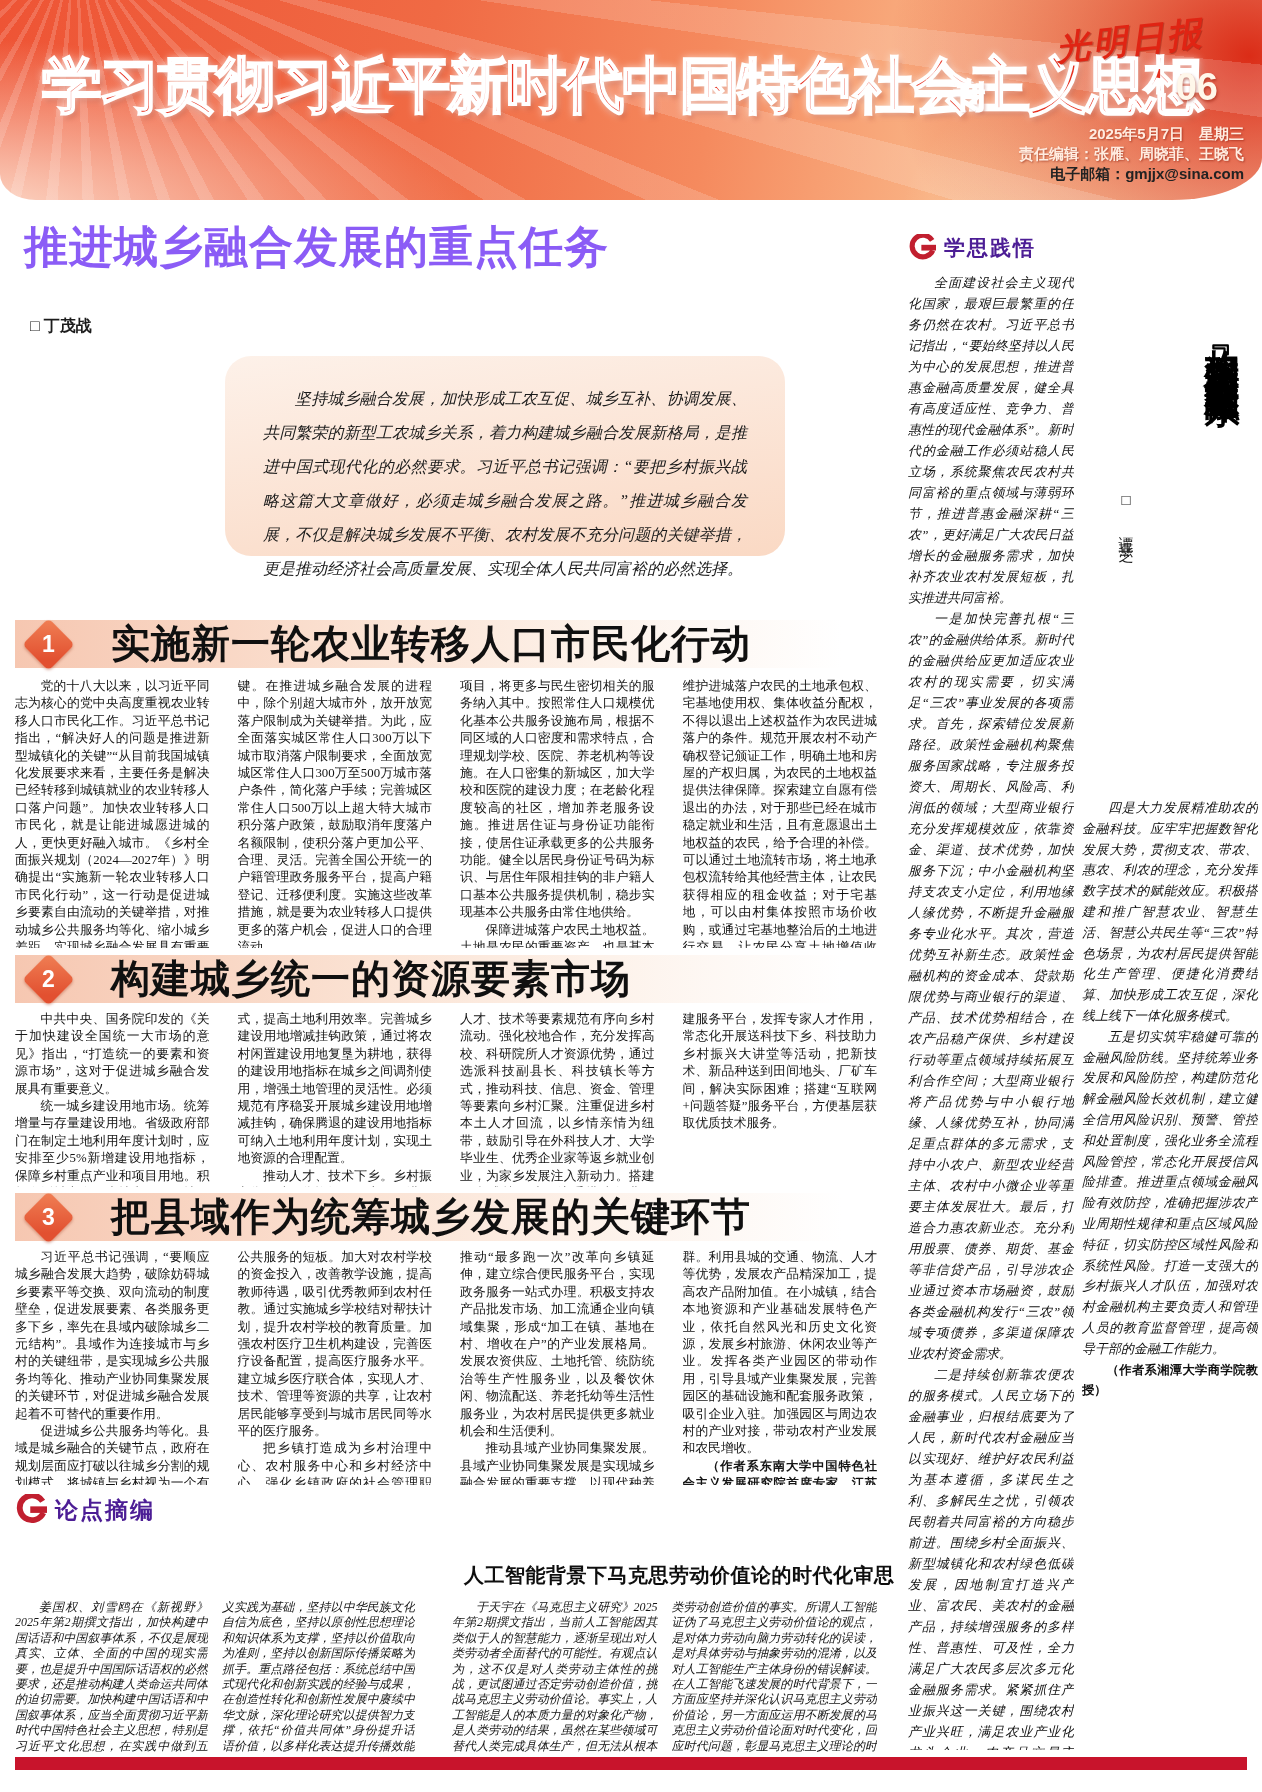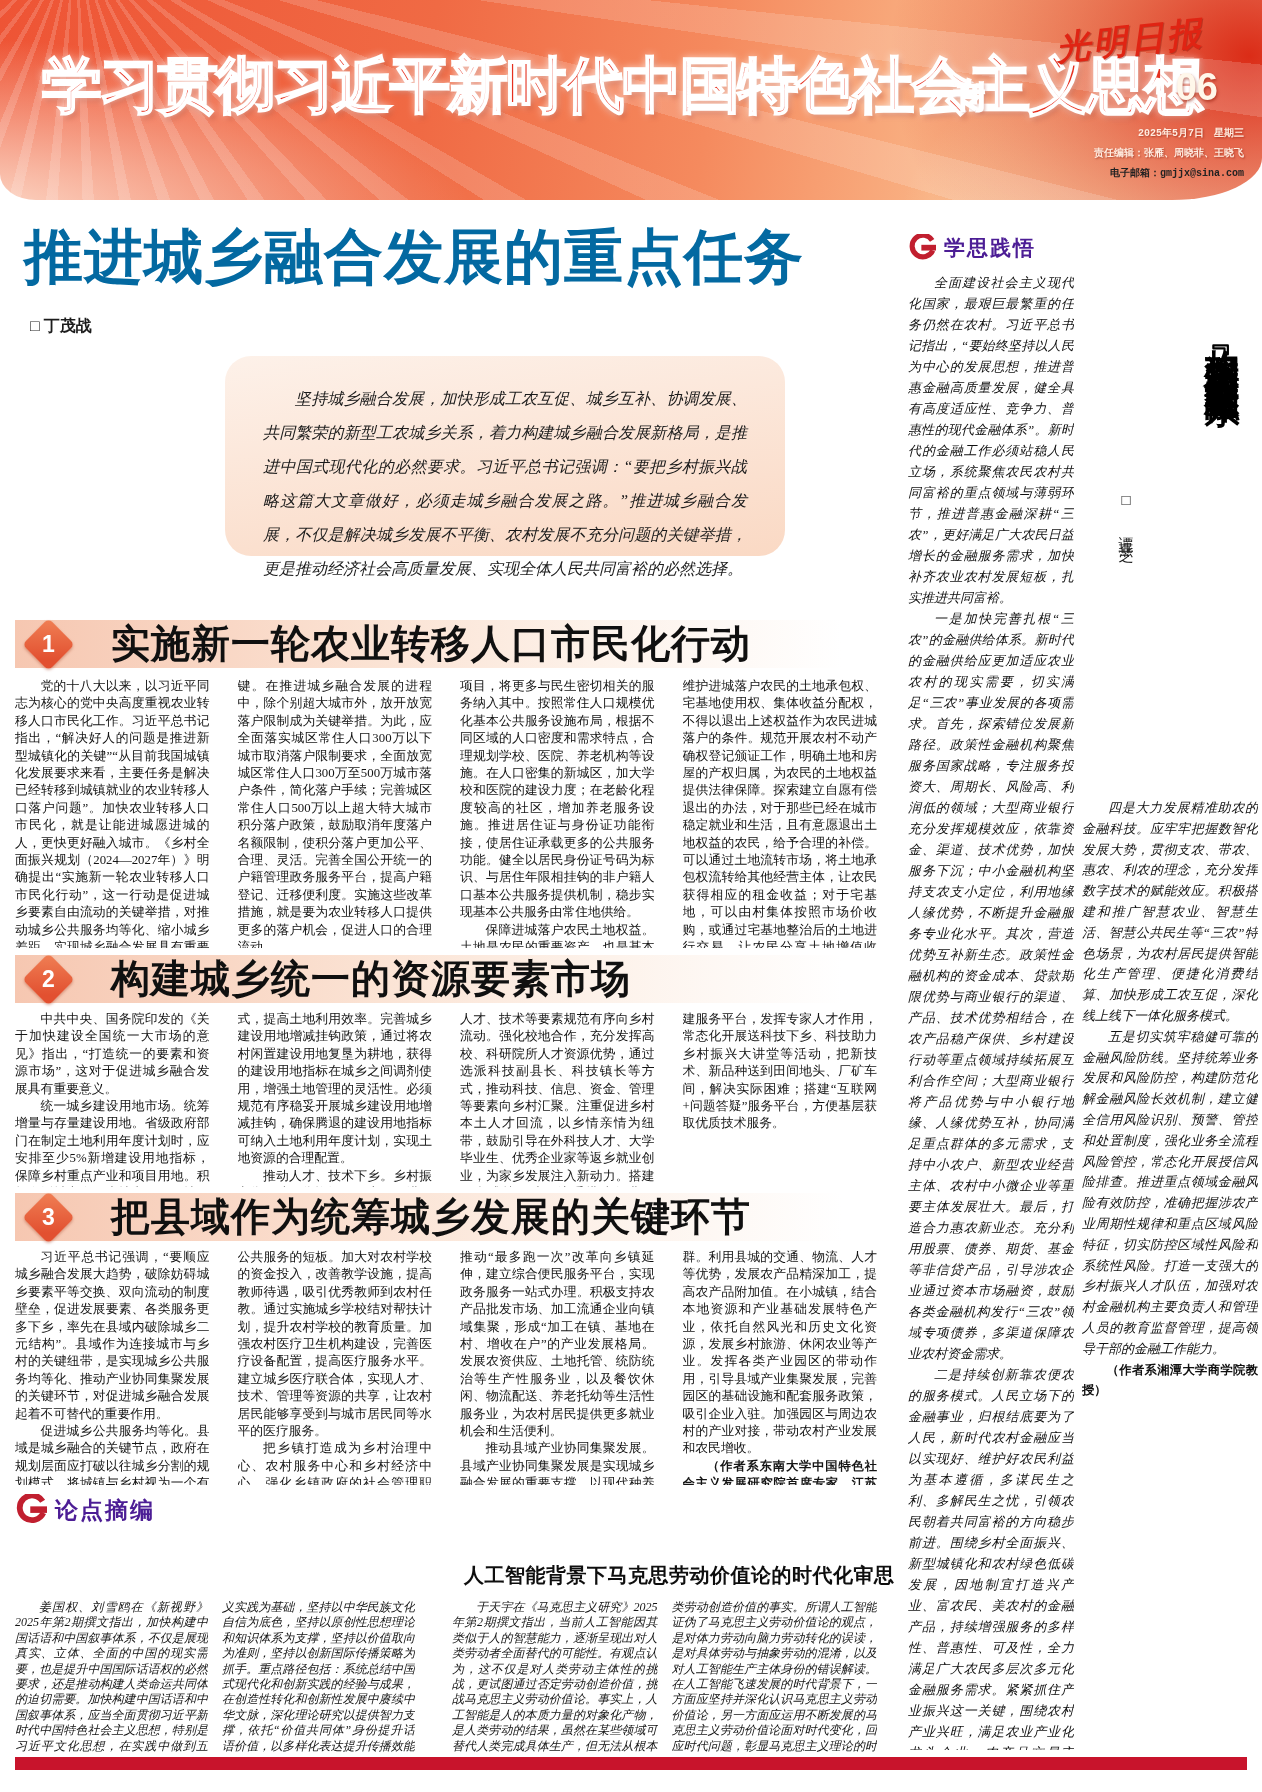--- a/index.html
+++ b/index.html
@@ -20,27 +20,27 @@
     font-weight:900;font-size:60px;letter-spacing:-2px;color:#e5301f;
     -webkit-text-stroke:2px #ffffff;text-shadow:0 0 8px rgba(255,255,255,.85), 3px 4px 5px rgba(168,32,6,.4);white-space:nowrap;margin-left:8px;}
   .banner-subtitle{position:absolute;left:948px;top:52px;writing-mode:vertical-rl;
     font-family:"Liberation Sans","DejaVu Sans",sans-serif;font-weight:900;font-size:31px;color:#e5301f;
     -webkit-text-stroke:1.5px #fff;text-shadow:0 0 6px rgba(255,255,255,.8),2px 2px 3px rgba(168,32,6,.4);letter-spacing:4px;}
   .paper-logo{position:absolute;right:58px;top:18px;font-size:34px;font-weight:bold;font-style:italic;
     color:#e02413;letter-spacing:3px;transform:rotate(-6deg);text-shadow:1px 1px 0 rgba(120,10,0,.35);}
   .page-num{position:absolute;right:44px;top:66px;font-family:"Liberation Sans","DejaVu Sans",sans-serif;
     font-size:38px;font-weight:bold;color:#fff7ea;text-shadow:1px 2px 3px rgba(140,20,0,.5);}
   .issue-info{position:absolute;right:18px;top:124px;text-align:right;
-    font-family:Liberation Mono, monospace;font-size:10px;line-height:20px;}
+    font-family:Liberation Sans, sans-serif;font-size:15px;line-height:20px;}
   .issue-info .lt{color:#ffece0;font-weight:bold;text-shadow:1px 1px 2px rgba(130,20,5,.55);}
   .issue-info .dk{color:#222222;font-weight:bold;}
 
   
   .main-title{position:absolute;left:24px;top:218px;font-family:"Liberation Sans","DejaVu Sans",sans-serif;
-    font-weight:900;font-size:59px;letter-spacing:1px;color:#0369a1;white-space:nowrap;}
+    font-weight:900;font-size:44px;letter-spacing:1px;color:#8b5cf6;white-space:nowrap;}
   .main-byline{position:absolute;left:30px;top:316px;font-size:16px;font-weight:bold;color:#1c1c1c;}
   .intro-box{position:absolute;left:225px;top:356px;width:560px;height:200px;box-sizing:border-box;
     padding:26px 38px 0 38px;border-radius:26px;
     background:linear-gradient(172deg,#fdf1e9 0%,#fbe0cf 70%,#fad9c4 100%);}
   .intro-box p{margin:0;font-style:italic;font-size:16px;line-height:34px;text-align:justify;text-indent:2em;color:#1b1b1b;}
 
   .sec-bar{position:absolute;left:15px;width:862px;height:48px;display:flex;align-items:center;
     background:linear-gradient(90deg,#f6c7b1 0%,#fbe3d4 42%,#fdf2ea 68%,rgba(255,255,255,0) 96%);}
   .diamond{width:37px;height:37px;margin-left:15px;border-radius:5px;flex:none;
     background:linear-gradient(135deg,#f08055 0%,#e25030 80%);transform:rotate(45deg);

